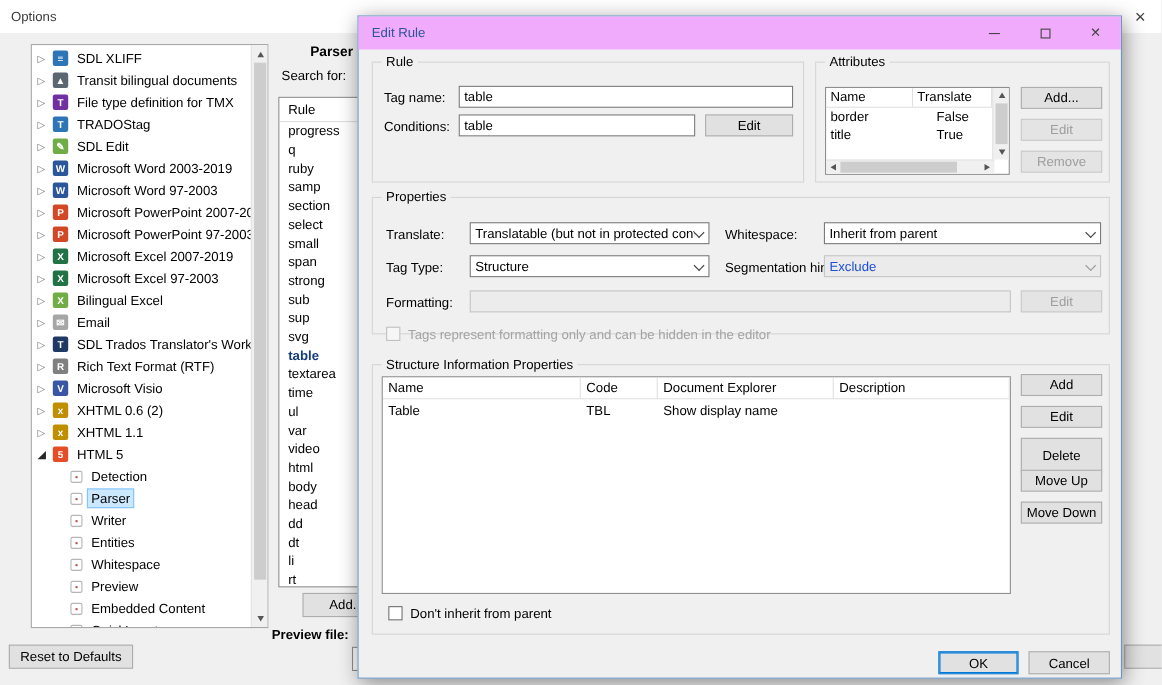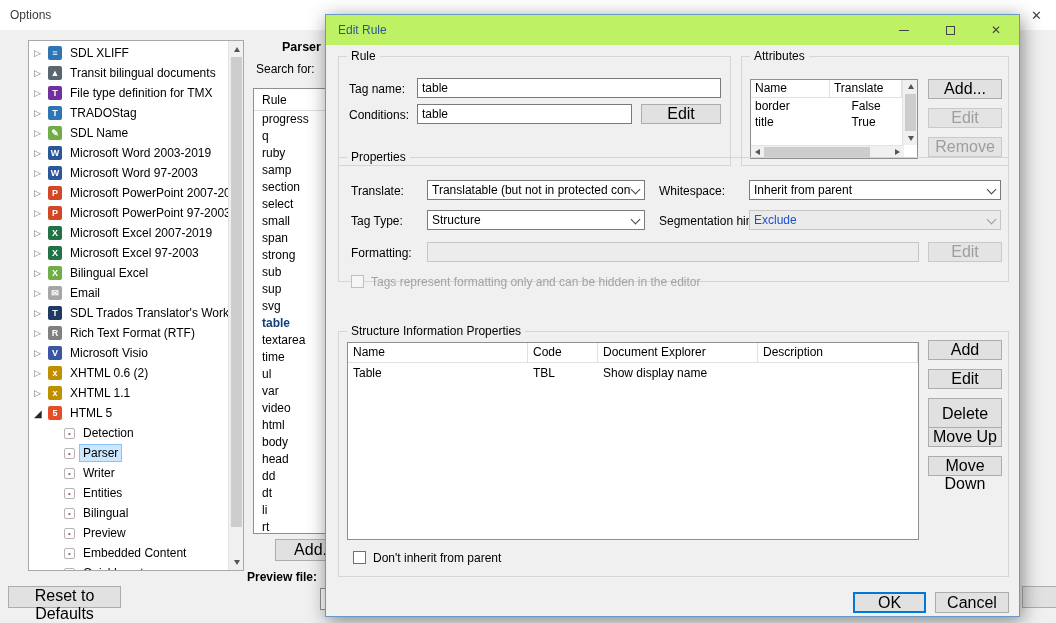--- a/index.html
+++ b/index.html
@@ -58,21 +58,21 @@
     position:absolute; left:253px; top:88px; width:180px; height:446px;
     background:#fff; border:1px solid #8f8f8f; overflow:hidden;
   }
   .rl-header { height:22px; line-height:22px; padding-left:8px; border-bottom:1px solid #dedede; }
   .rl-item { height:17px; line-height:17px; padding-left:8px; white-space:nowrap; }
   .rl-item.selected { font-weight:bold; color:#143d7b; }
 
   
   .win-btn {
     position:absolute; background:#e1e1e1; border:1px solid #adadad;
-    font-family:"Liberation Sans", sans-serif; font-size:16px; color:#000;
+    font-family:"Liberation Sans", sans-serif; font-size:12px; color:#000;
     text-align:center; cursor:default;
   }
   .win-btn.disabled { color:#9e9e9e; border-color:#c9c9c9; background:#e4e4e4; }
   .win-btn.default { border:1px solid #0078d7; box-shadow: inset 0 0 0 1px #0078d7; }
 
   .txt {
     position:absolute; border:1px solid #7a7a7a; background:#fff;
     font-family:"Liberation Sans", sans-serif; font-size:12px; padding:0 4px;
   }
   .txt.disabled { background:#ececec; border-color:#c6c6c6; color:#8d8d8d; }
@@ -100,34 +100,34 @@
   .preview-label { position:absolute; left:247px; top:570px; font-weight:bold; }
   .preview-box { position:absolute; left:320px; top:588px; width:90px; height:22px; background:#fff; border:1px solid #8f8f8f; }
   .partial-btn { left:1022px; top:586px; width:40px; height:22px; }
 
   
   .dialog {
     position:absolute; left:325px; top:14px; width:695px; height:603px;
     background:#f0f0f0; border:1px solid #6b99c7;
     box-shadow:2px 4px 18px rgba(0,0,0,0.45);
   }
-  .dlg-titlebar { position:relative; height:30px; background:#bef264; display:flex; align-items:center; padding-left:12px; }
+  .dlg-titlebar { position:relative; height:30px; background:#f0abfc; display:flex; align-items:center; padding-left:12px; }
   .dlg-title { color:#2b5797; }
   .dlg-btns { position:absolute; right:0; top:0; height:30px; display:flex; }
   .dlg-btn { width:46px; height:30px; display:flex; align-items:center; justify-content:center; }
   .min-glyph { width:10px; height:1px; background:#444; }
   .max-glyph { width:9px; height:9px; border:1px solid #444; }
   .close-glyph { font-size:12px; color:#444; }
 
   .group { position:absolute; border:1px solid #d5d5d5; }
   .group-label { position:absolute; top:-8px; left:8px; background:#f0f0f0; padding:0 4px; white-space:nowrap; }
 
   .rule-group   { left:12px;  top:41px;  width:393px; height:110px; }
   .attr-group   { left:415px; top:41px;  width:268px; height:110px; }
-  .props-group  { left:12px;  top:142px; width:671px; height:125px; }
+  .props-group  { left:12px;  top:164px; width:671px; height:125px; }
   .struct-group { left:12px;  top:316px; width:671px; height:246px; }
 
   
   .attr-grid { position:absolute; left:8px; top:22px; width:168px; height:80px; background:#fff; border:1px solid #8f8f8f; }
   .ag-head { display:flex; height:18px; border-bottom:1px solid #e0e0e0; margin-right:15px; }
   .ag-hcell { border-right:1px solid #e0e0e0; padding-left:4px; line-height:17px; overflow:hidden; white-space:nowrap; }
   .ag-row { display:flex; height:16px; margin-right:18px;gap:40px; }
   .ag-cell { padding-left:4px; line-height:16px; overflow:hidden; white-space:nowrap; border-right:1px solid transparent; }
   .ag-vscroll { position:absolute; right:0; top:0; width:15px; height:65px; background:#f0f0f0; border-left:1px solid #e3e3e3; }
   .ag-vscroll .sb-btn { height:13px; }
@@ -174,21 +174,21 @@
       <span class="tree-label">File type definition for TMX</span>
     </div>
       <div class="tree-row top">
       <span class="tw">▷</span>
       <span class="ft-icon" style="background: rgb(46, 117, 182);">T</span>
       <span class="tree-label">TRADOStag</span>
     </div>
       <div class="tree-row top">
       <span class="tw">▷</span>
       <span class="ft-icon" style="background: rgb(112, 173, 71);">✎</span>
-      <span class="tree-label">SDL Name</span>
+      <span class="tree-label">SDL Edit</span>
     </div>
       <div class="tree-row top">
       <span class="tw">▷</span>
       <span class="ft-icon" style="background: rgb(43, 87, 154);">W</span>
       <span class="tree-label">Microsoft Word 2003-2019</span>
     </div>
       <div class="tree-row top">
       <span class="tw">▷</span>
       <span class="ft-icon" style="background: rgb(43, 87, 154);">W</span>
       <span class="tree-label">Microsoft Word 97-2003</span>
@@ -269,21 +269,21 @@
       <span class="tree-label">Writer</span>
     </div>
       <div class="tree-row child">
       <span class="tw"></span>
       <span class="ft-icon" style="background: rgb(255, 255, 255);">•</span>
       <span class="tree-label">Entities</span>
     </div>
       <div class="tree-row child">
       <span class="tw"></span>
       <span class="ft-icon" style="background: rgb(255, 255, 255);">•</span>
-      <span class="tree-label">Bilingual</span>
+      <span class="tree-label">Whitespace</span>
     </div>
       <div class="tree-row child">
       <span class="tw"></span>
       <span class="ft-icon" style="background: rgb(255, 255, 255);">•</span>
       <span class="tree-label">Preview</span>
     </div>
       <div class="tree-row child">
       <span class="tw"></span>
       <span class="ft-icon" style="background: rgb(255, 255, 255);">•</span>
       <span class="tree-label">Embedded Content</span>

